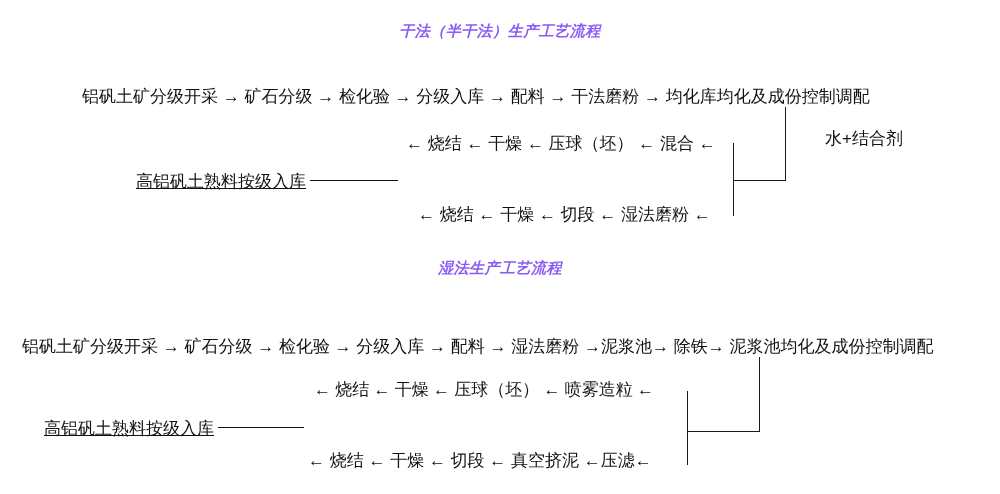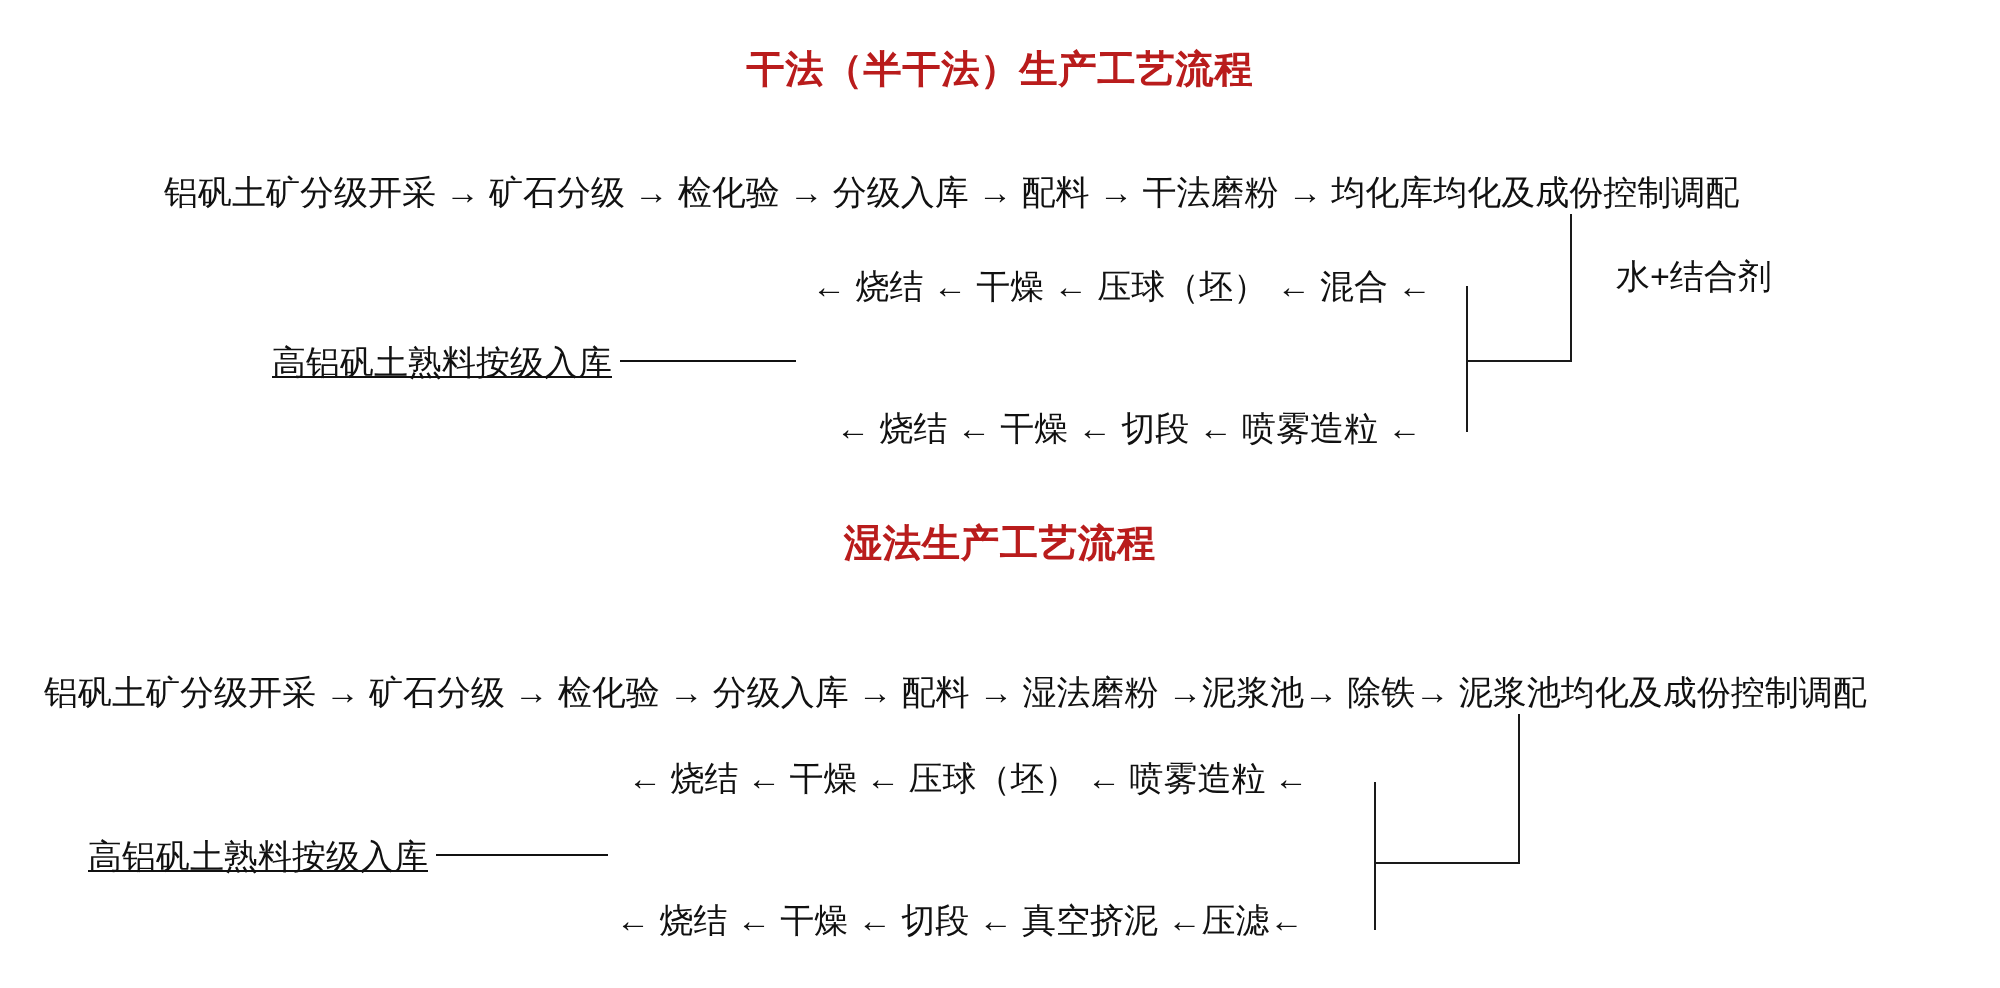--- a/index.html
+++ b/index.html
@@ -17,45 +17,46 @@
     position: relative;
     width: 1000px;
     height: 494px;
     background: #ffffff;
     overflow: hidden;
   }
 
   
   .section-title {
     position: absolute;
-    font-size: 19px;
+    font-size: 15px;
     font-weight: bold;
     letter-spacing: 0.5px;
     white-space: nowrap;
-    color: #b91c1c;
+    color: #8b5cf6;
+    font-style: italic;
   }
   #dry-title  { left: 0; right: 0; top: 22px;  text-align: center; }
   #wet-title  { left: 0; right: 0; top: 259px; text-align: center; }
 
   
   .flow-row {
     position: absolute;
     font-size: 17px;
     white-space: nowrap;
     color: #111;
     line-height: 1.25;
   }
   .flow-row .node { display: inline; text-decoration: underline; }
 
   
   #dry-r1 { left: 82px;  top: 86px;  }
   #dry-r2 { left: 406px; top: 133px; }
   #dry-r3 { left: 136px; top: 171px; }
   #dry-r4 { left: 418px; top: 204px; }
-  #dry-side { left: 808px; top: 128px; }
+  #dry-side { left: 825px; top: 128px; }
 
   #wet-r1 { left: 22px;  top: 336px; }
   #wet-r2 { left: 314px; top: 379px; font-family: Liberation Serif, serif; }
   #wet-r3 { left: 44px;  top: 418px; }
   #wet-r4 { left: 308px; top: 450px; text-align: right; }
 
   
   .lead-line {
     display: inline-block;
     vertical-align: middle;
@@ -97,21 +98,21 @@
   <div class="section-title" id="dry-title">干法（半干法）生产工艺流程</div>
 
   <div class="flow-row" id="dry-r1">铝矾土矿分级开采 → 矿石分级 → 检化验 → 分级入库 → 配料 → 干法磨粉 → 均化库均化及成份控制调配</div>
 
   <div class="flow-row" id="dry-r2">← 烧结 ← 干燥 ← 压球（坯） ← 混合 ←</div>
 
   <div class="flow-row" id="dry-r3">
     <span class="node">高铝矾土熟料按级入库</span><span class="lead-line" id="dry-lead"></span>
   </div>
 
-  <div class="flow-row" id="dry-r4">← 烧结 ← 干燥 ← 切段 ← 喷雾造粒 ←</div>
+  <div class="flow-row" id="dry-r4">← 烧结 ← 干燥 ← 切段 ← 湿法磨粉 ←</div>
 
   <div class="flow-row" id="dry-side">水+结合剂</div>
 
   <div class="vline" id="dry-v-right"></div>
   <div class="hline" id="dry-h-join"></div>
   <div class="vline" id="dry-v-left"></div>
 
   <div class="section-title" id="wet-title">湿法生产工艺流程</div>
 
   <div class="flow-row" id="wet-r1">铝矾土矿分级开采 → 矿石分级 → 检化验 → 分级入库 → 配料 → 湿法磨粉 →泥浆池→ 除铁→ 泥浆池均化及成份控制调配</div>

